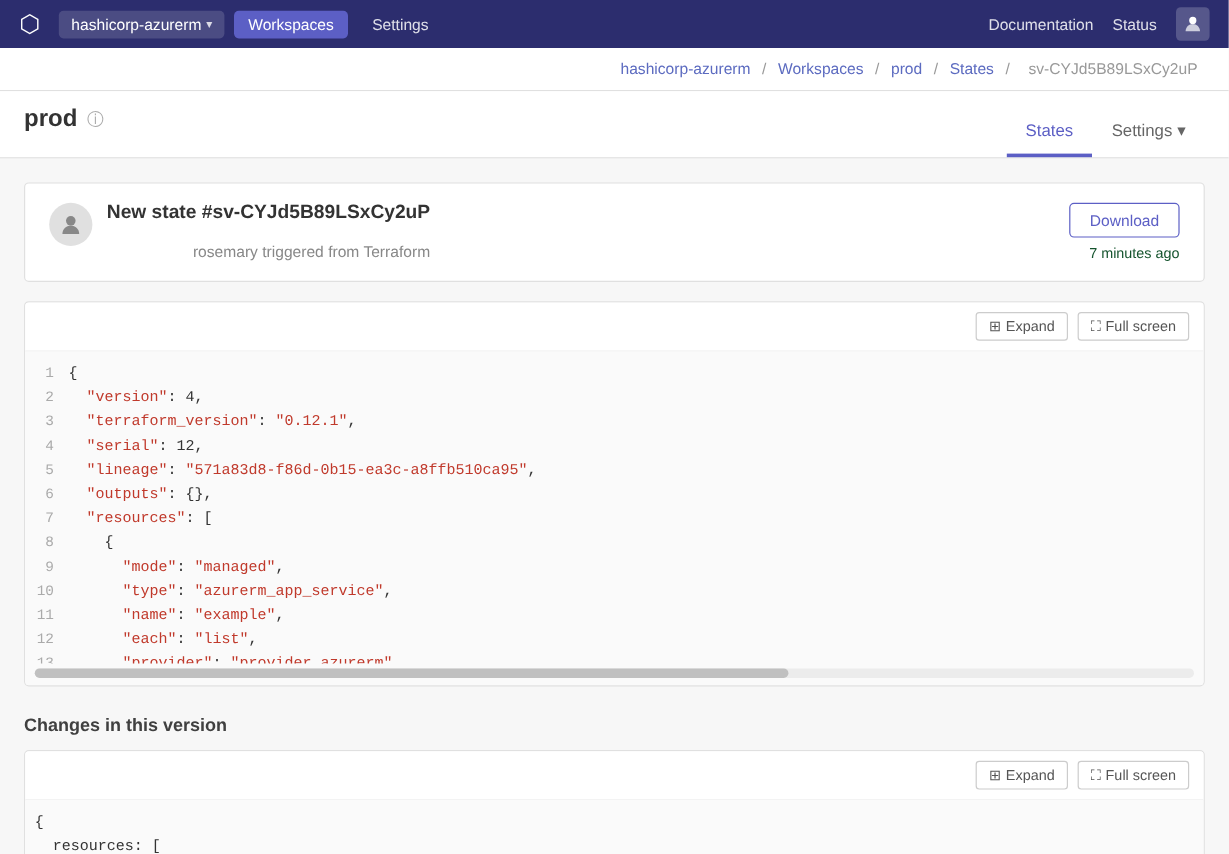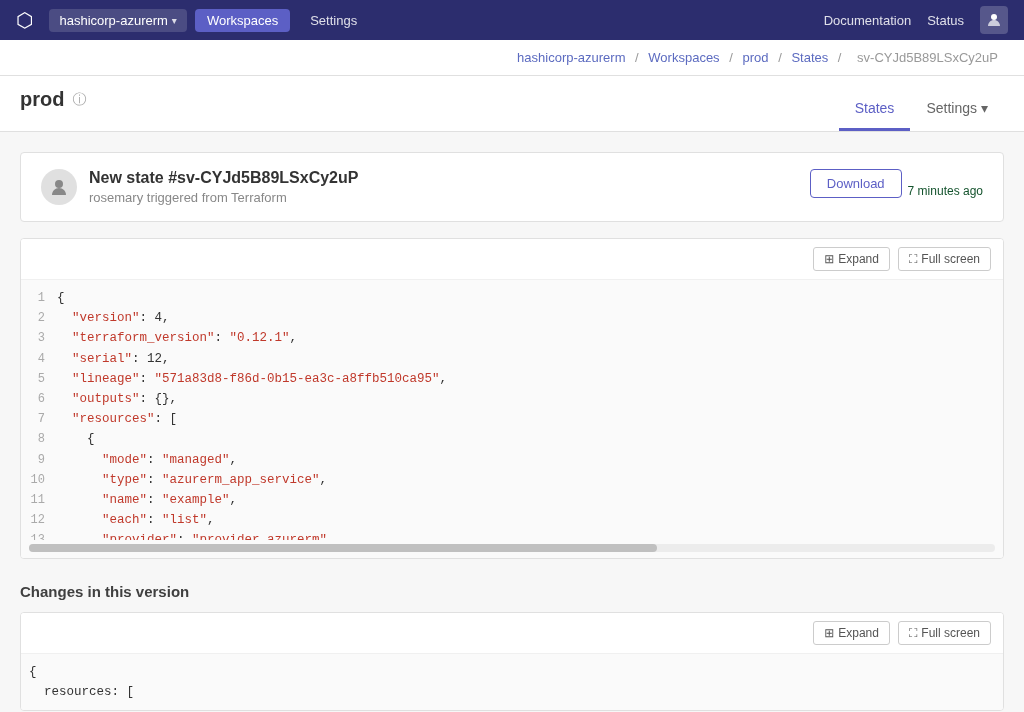--- a/index.html
+++ b/index.html
@@ -98,32 +98,32 @@
     .state-card {
       background: white;
       border: 1px solid #e0e0e0;
       border-radius: 4px;
       padding: 16px 20px;
       display: flex;
       align-items: flex-start;
       justify-content: space-between;
       margin-bottom: 16px;
     }
-    .state-info { display: flex; align-items: flex-start; gap: 12px; }
+    .state-info { display: flex; align-items: flex-start; gap: 12px; text-align: right; }
     .state-avatar {
       width: 36px; height: 36px;
       background: #e0e0e0;
       border-radius: 50%;
       display: flex; align-items: center; justify-content: center;
       color: #888; font-size: 18px;
       flex-shrink: 0;
     }
     .state-title { font-size: 16px; font-weight: 600; color: #333; }
-    .state-subtitle { font-size: 13px; color: #888; margin-top: 3px; }
-    .state-actions { display: flex; flex-direction: row; align-items: flex-end; gap: 6px; }
+    .state-subtitle { font-size: 13px; color: #888; margin-top: 15px; }
+    .state-actions { display: flex; flex-direction: column; align-items: flex-end; gap: 6px; }
     .download-btn {
       background: white;
       border: 1px solid #5c5fc5;
       color: #5c5fc5;
       padding: 6px 16px;
       border-radius: 4px;
       font-size: 13px;
       cursor: pointer;
       font-weight: 500;
     }

